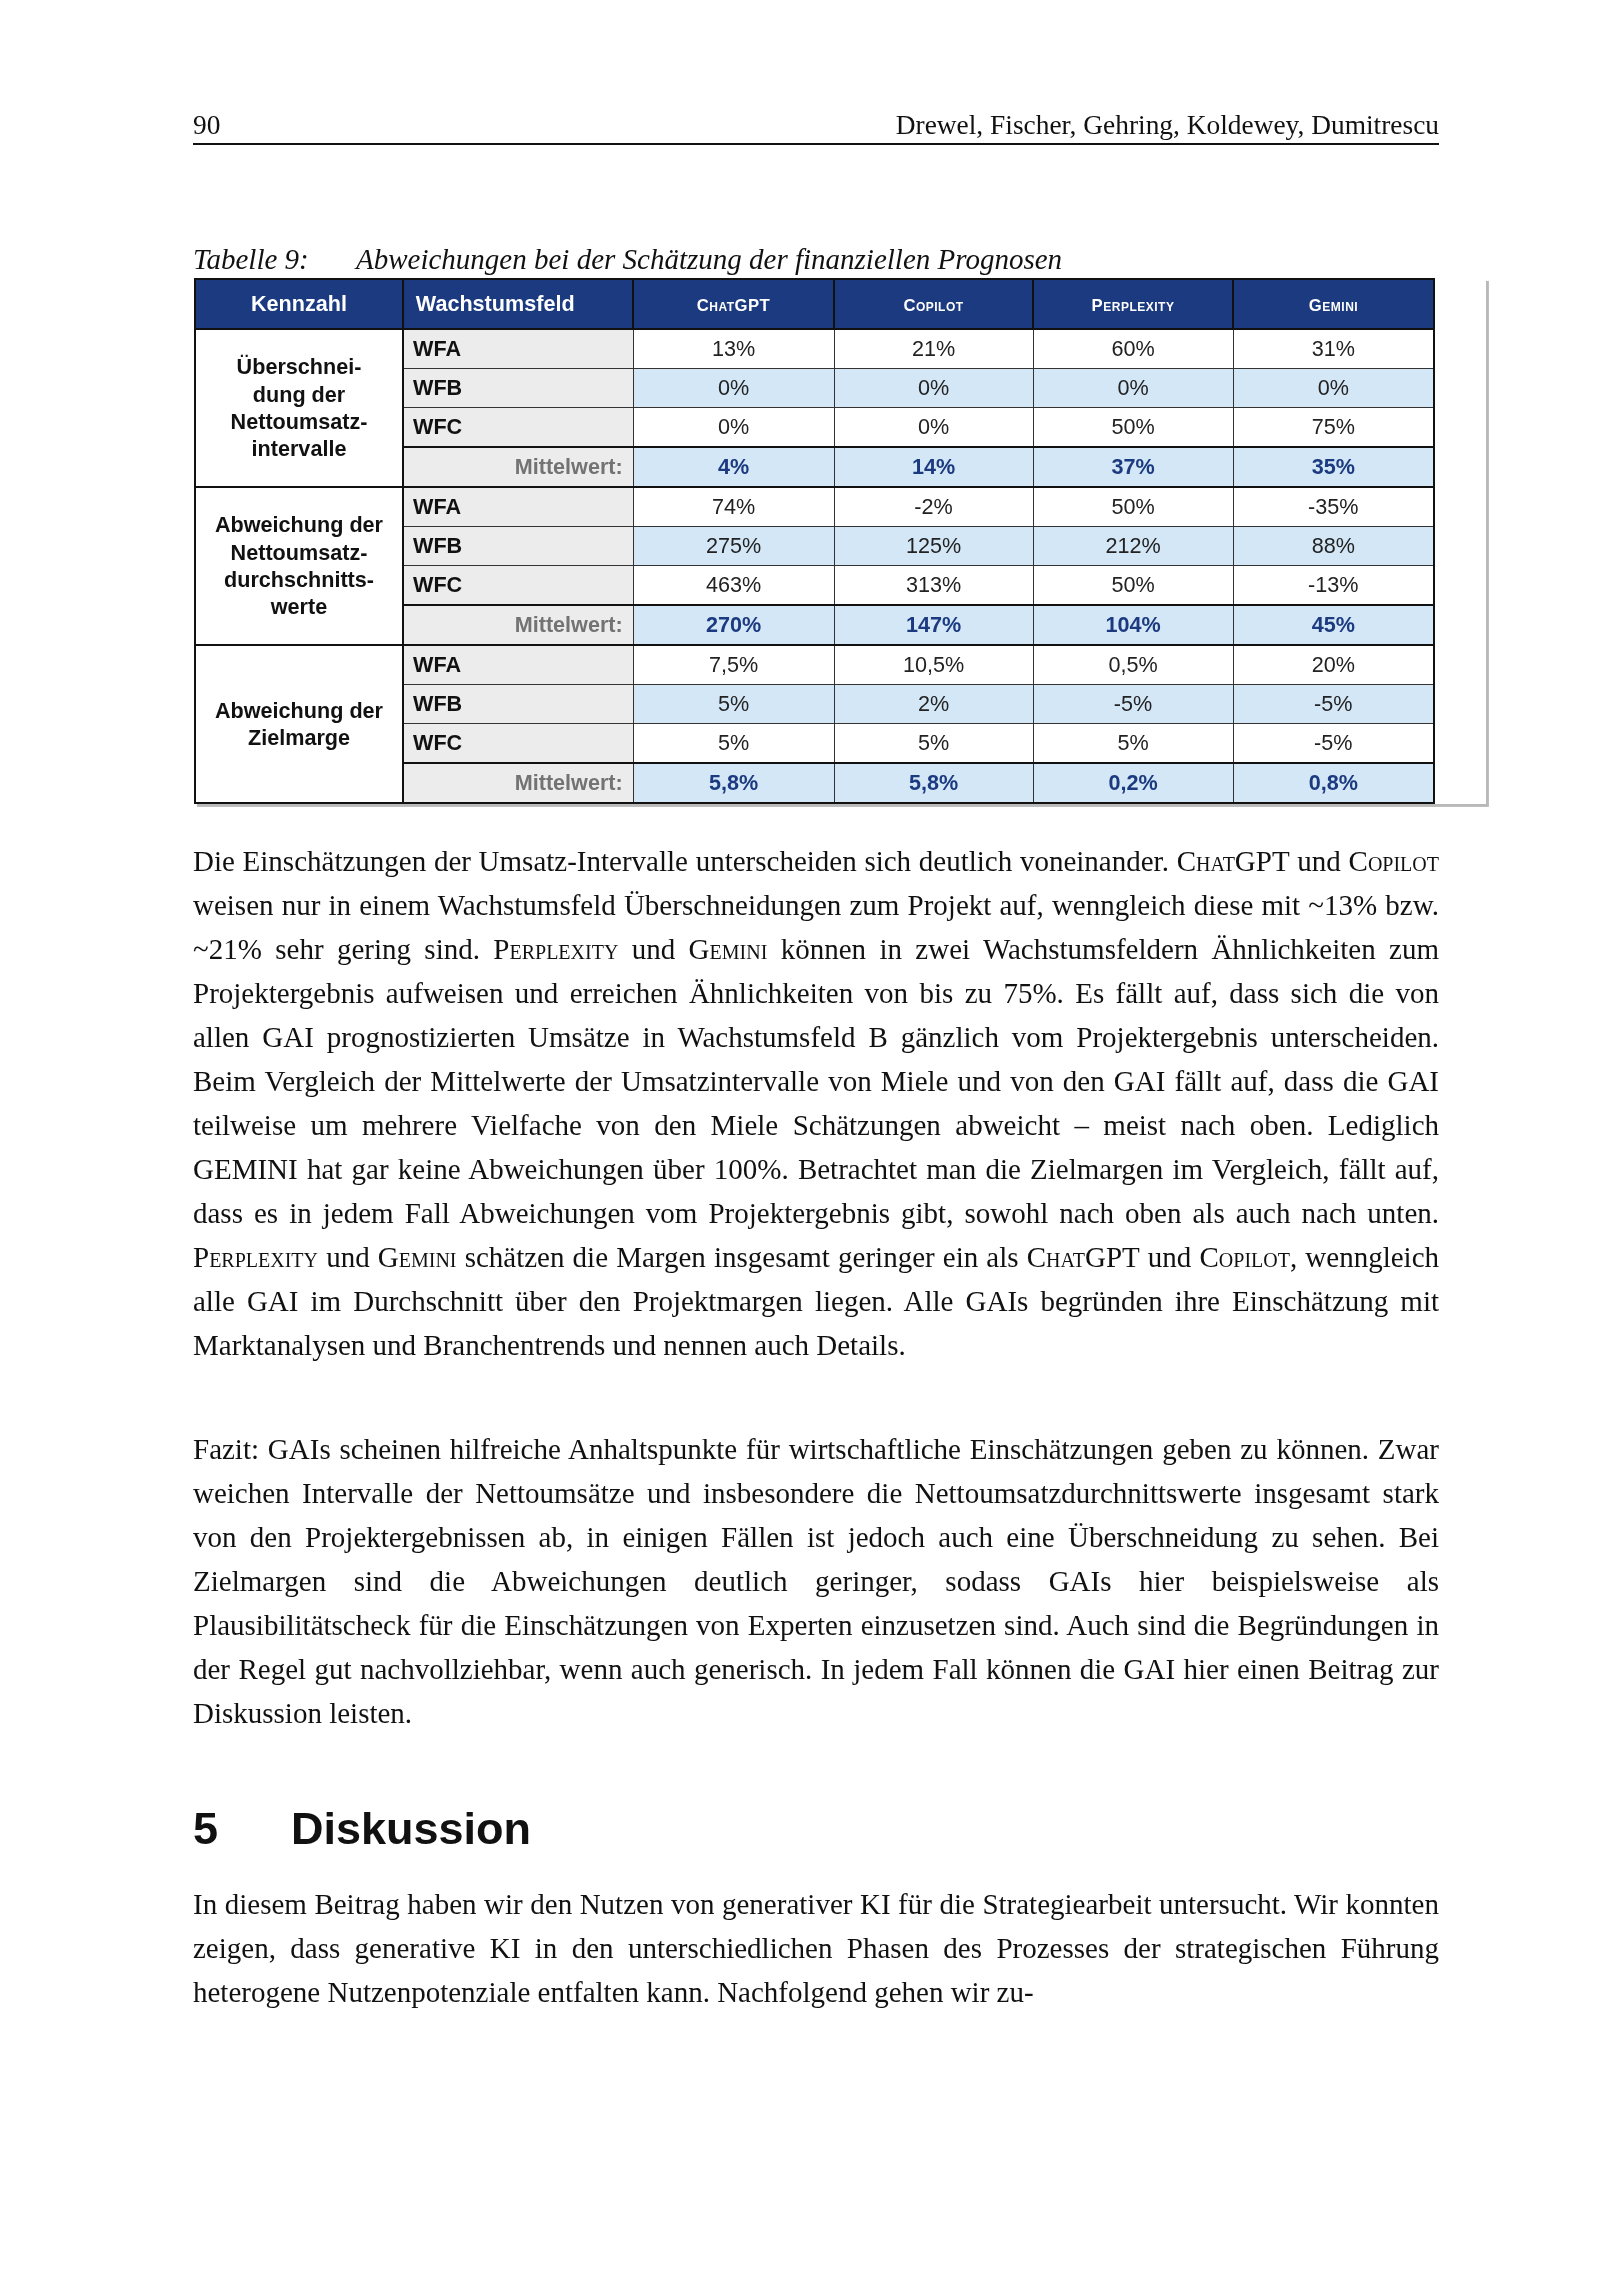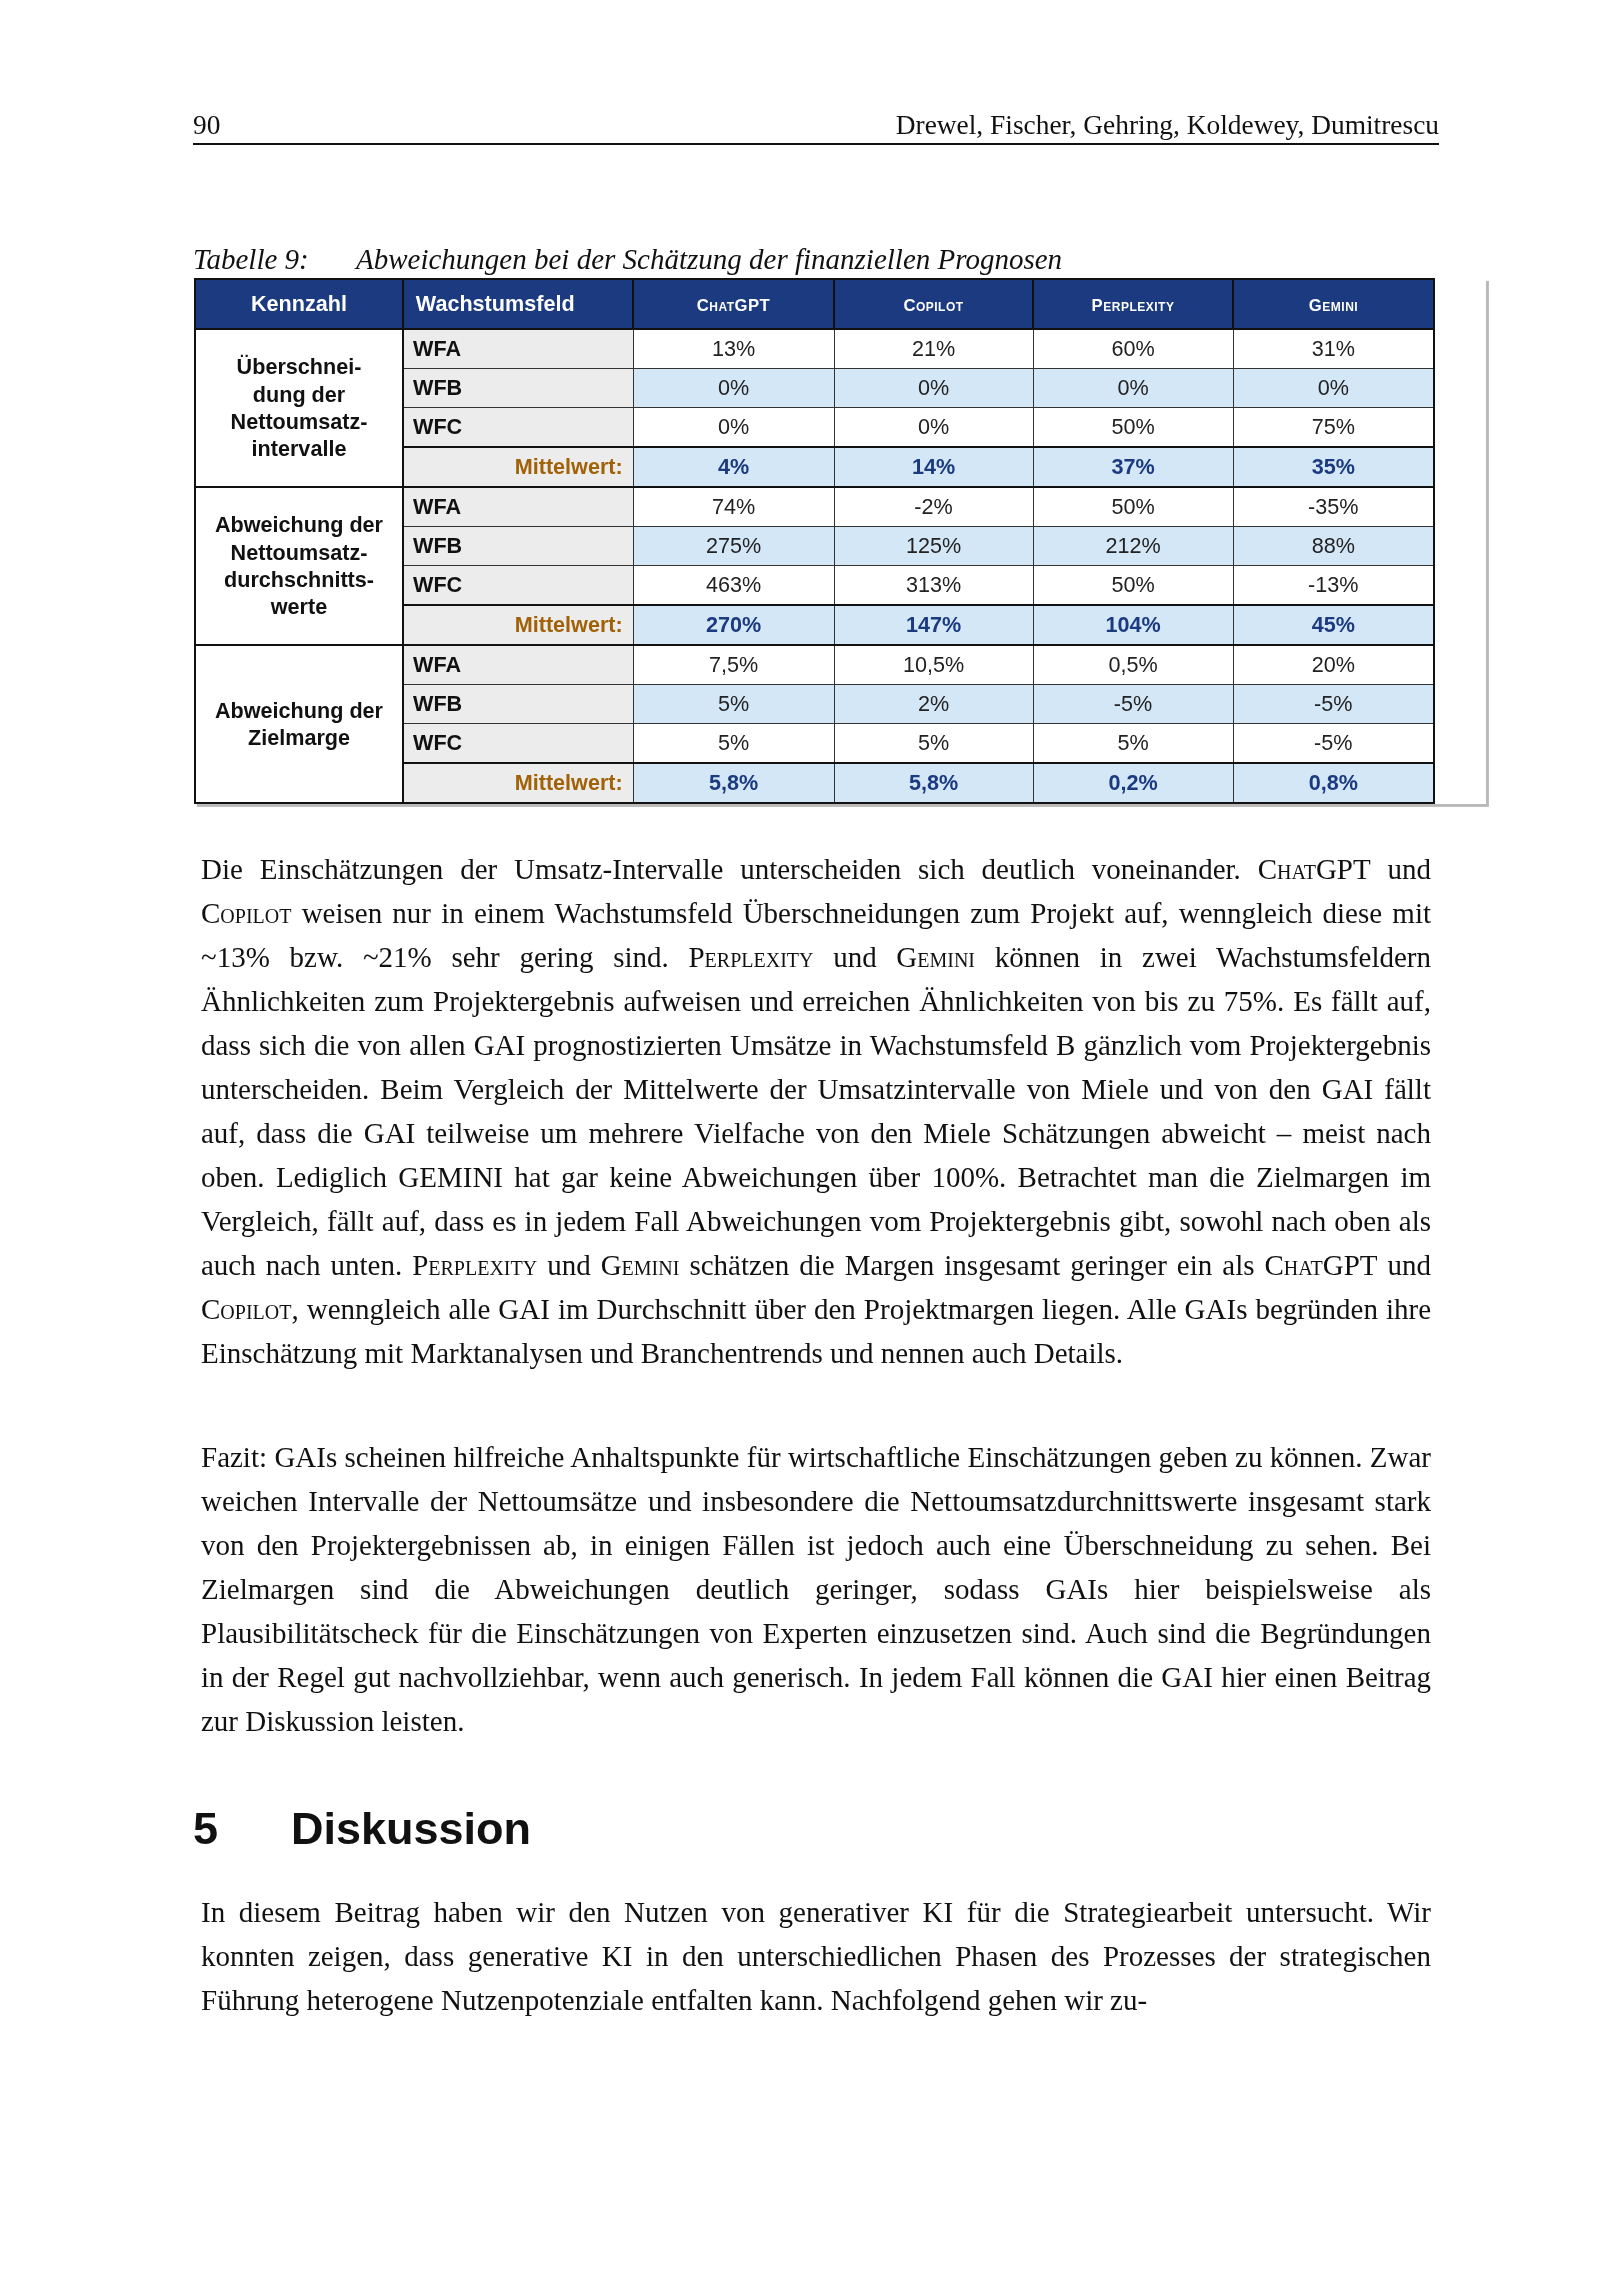--- a/index.html
+++ b/index.html
@@ -22,29 +22,29 @@
   table.data th { background: #1b3a7f; color: #fff; font-weight: bold; height: 46px;
                   border: 2px solid #111; text-align: center; font-size: 21.6px; }
   table.data th.left { text-align: left; padding-left: 11.8px; }
   table.data th .sc { font-size: 16.7px; letter-spacing: 0.5px; }
   table.data td { height: 38px; border: 1px solid #333; padding: 0; text-align: center; color: #222; }
   table.data td.kennzahl { background: #fff; font-weight: bold; color: #111; font-size: 21.6px;
                            line-height: 27.4px; border: 2px solid #111; vertical-align: middle; padding: 0 3.9px; }
   table.data td.wf { background: #ececec; font-weight: bold; text-align: left; padding-left: 9px; color: #111;
                      border-left: 2px solid #111; }
   table.data td.mw-label { background: #ececec; font-weight: bold; text-align: right; padding-right: 9.8px;
-                           color: #a16207; border-left: 2px solid #111; margin-left: 32px; }
+                           color: #737373; border-left: 2px solid #111; margin-left: 32px; }
   table.data tr.shade td.val { background: #d4e7f7; }
   table.data tr.mw td.val { background: #d4e7f7; color: #1b3a7f; font-weight: bold; }
   table.data tr.mw td { border-top: 2.9px solid #111; border-bottom: 2.9px solid #111; }
   table.data td.last { border-right: 2px solid #111; }
 
   .body-text { position: absolute; left: 193px; width: 1246px; font-size: 29px; line-height: 44px;
                text-align: justify; }
-  .body-text p { margin: 8px; }
+  .body-text p { margin: 0; }
   .sc { font-variant: small-caps; }
   #para1 { top: 839px; }
   #para2 { top: 1427px; }
   .section-heading { position: absolute; left: 193px; top: 1803px; font-family: "Liberation Sans", "DejaVu Sans", sans-serif;
                      font-weight: bold; font-size: 45px; }
   .section-heading .num { display: inline-block; width: 98px; }
   #para3 { top: 1882px; }
 </style>
 </head>
 <body>

